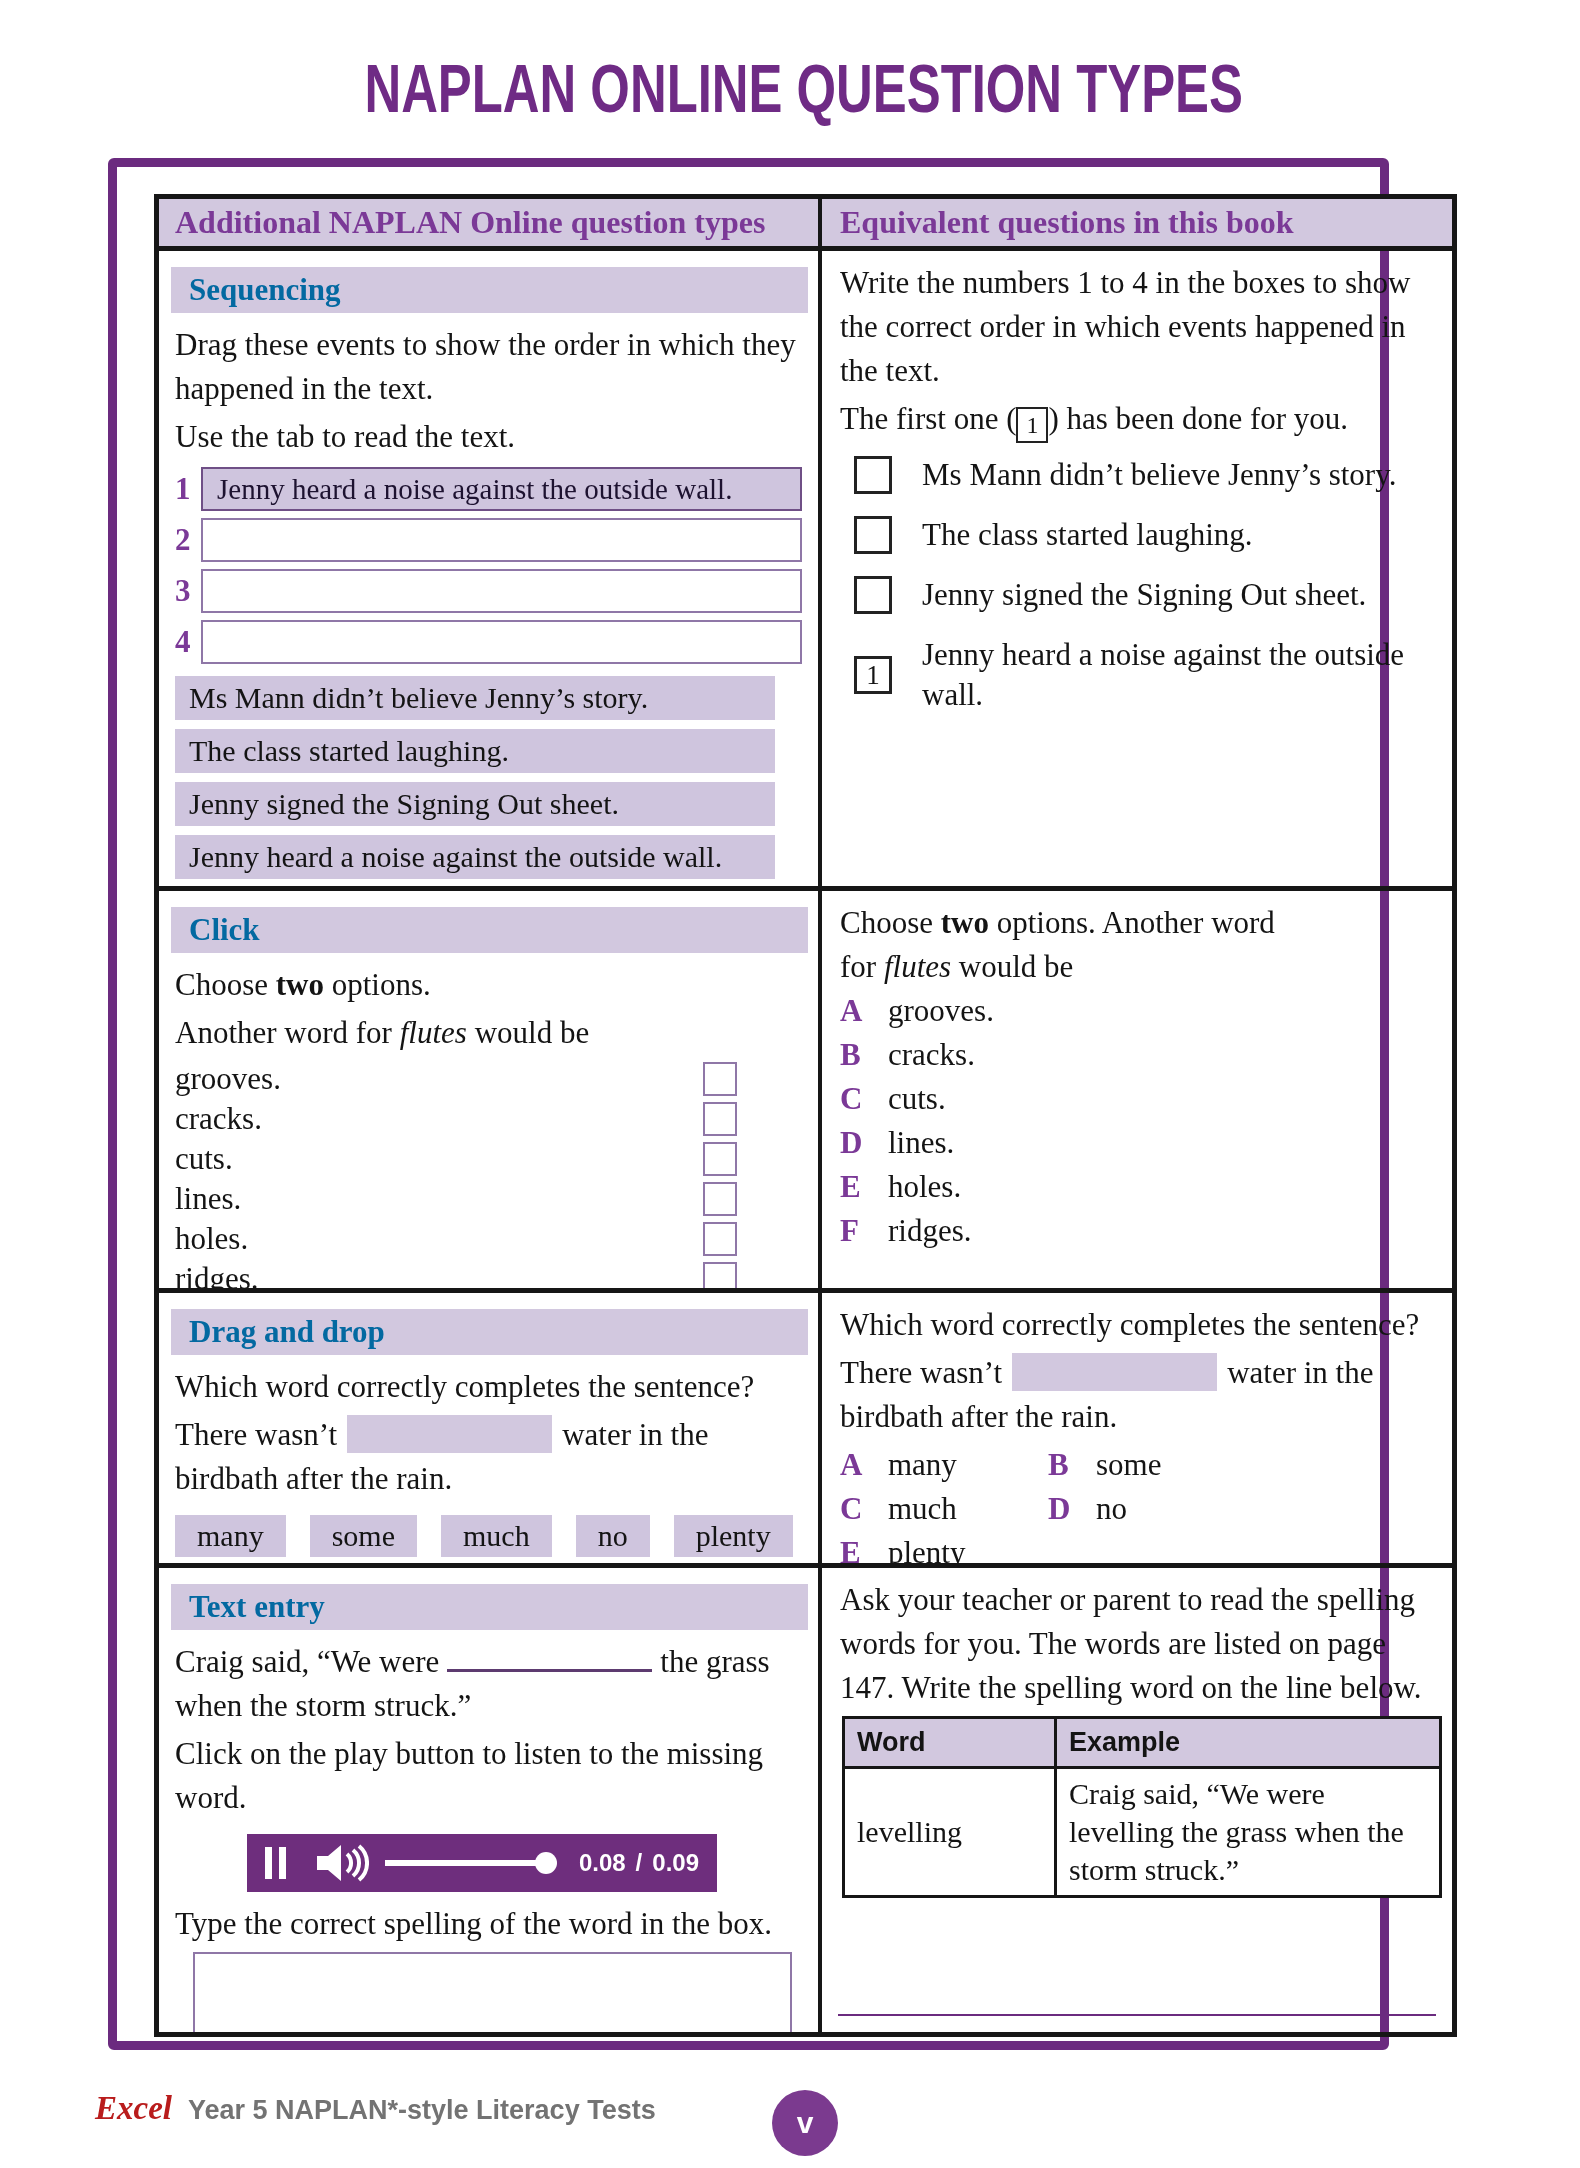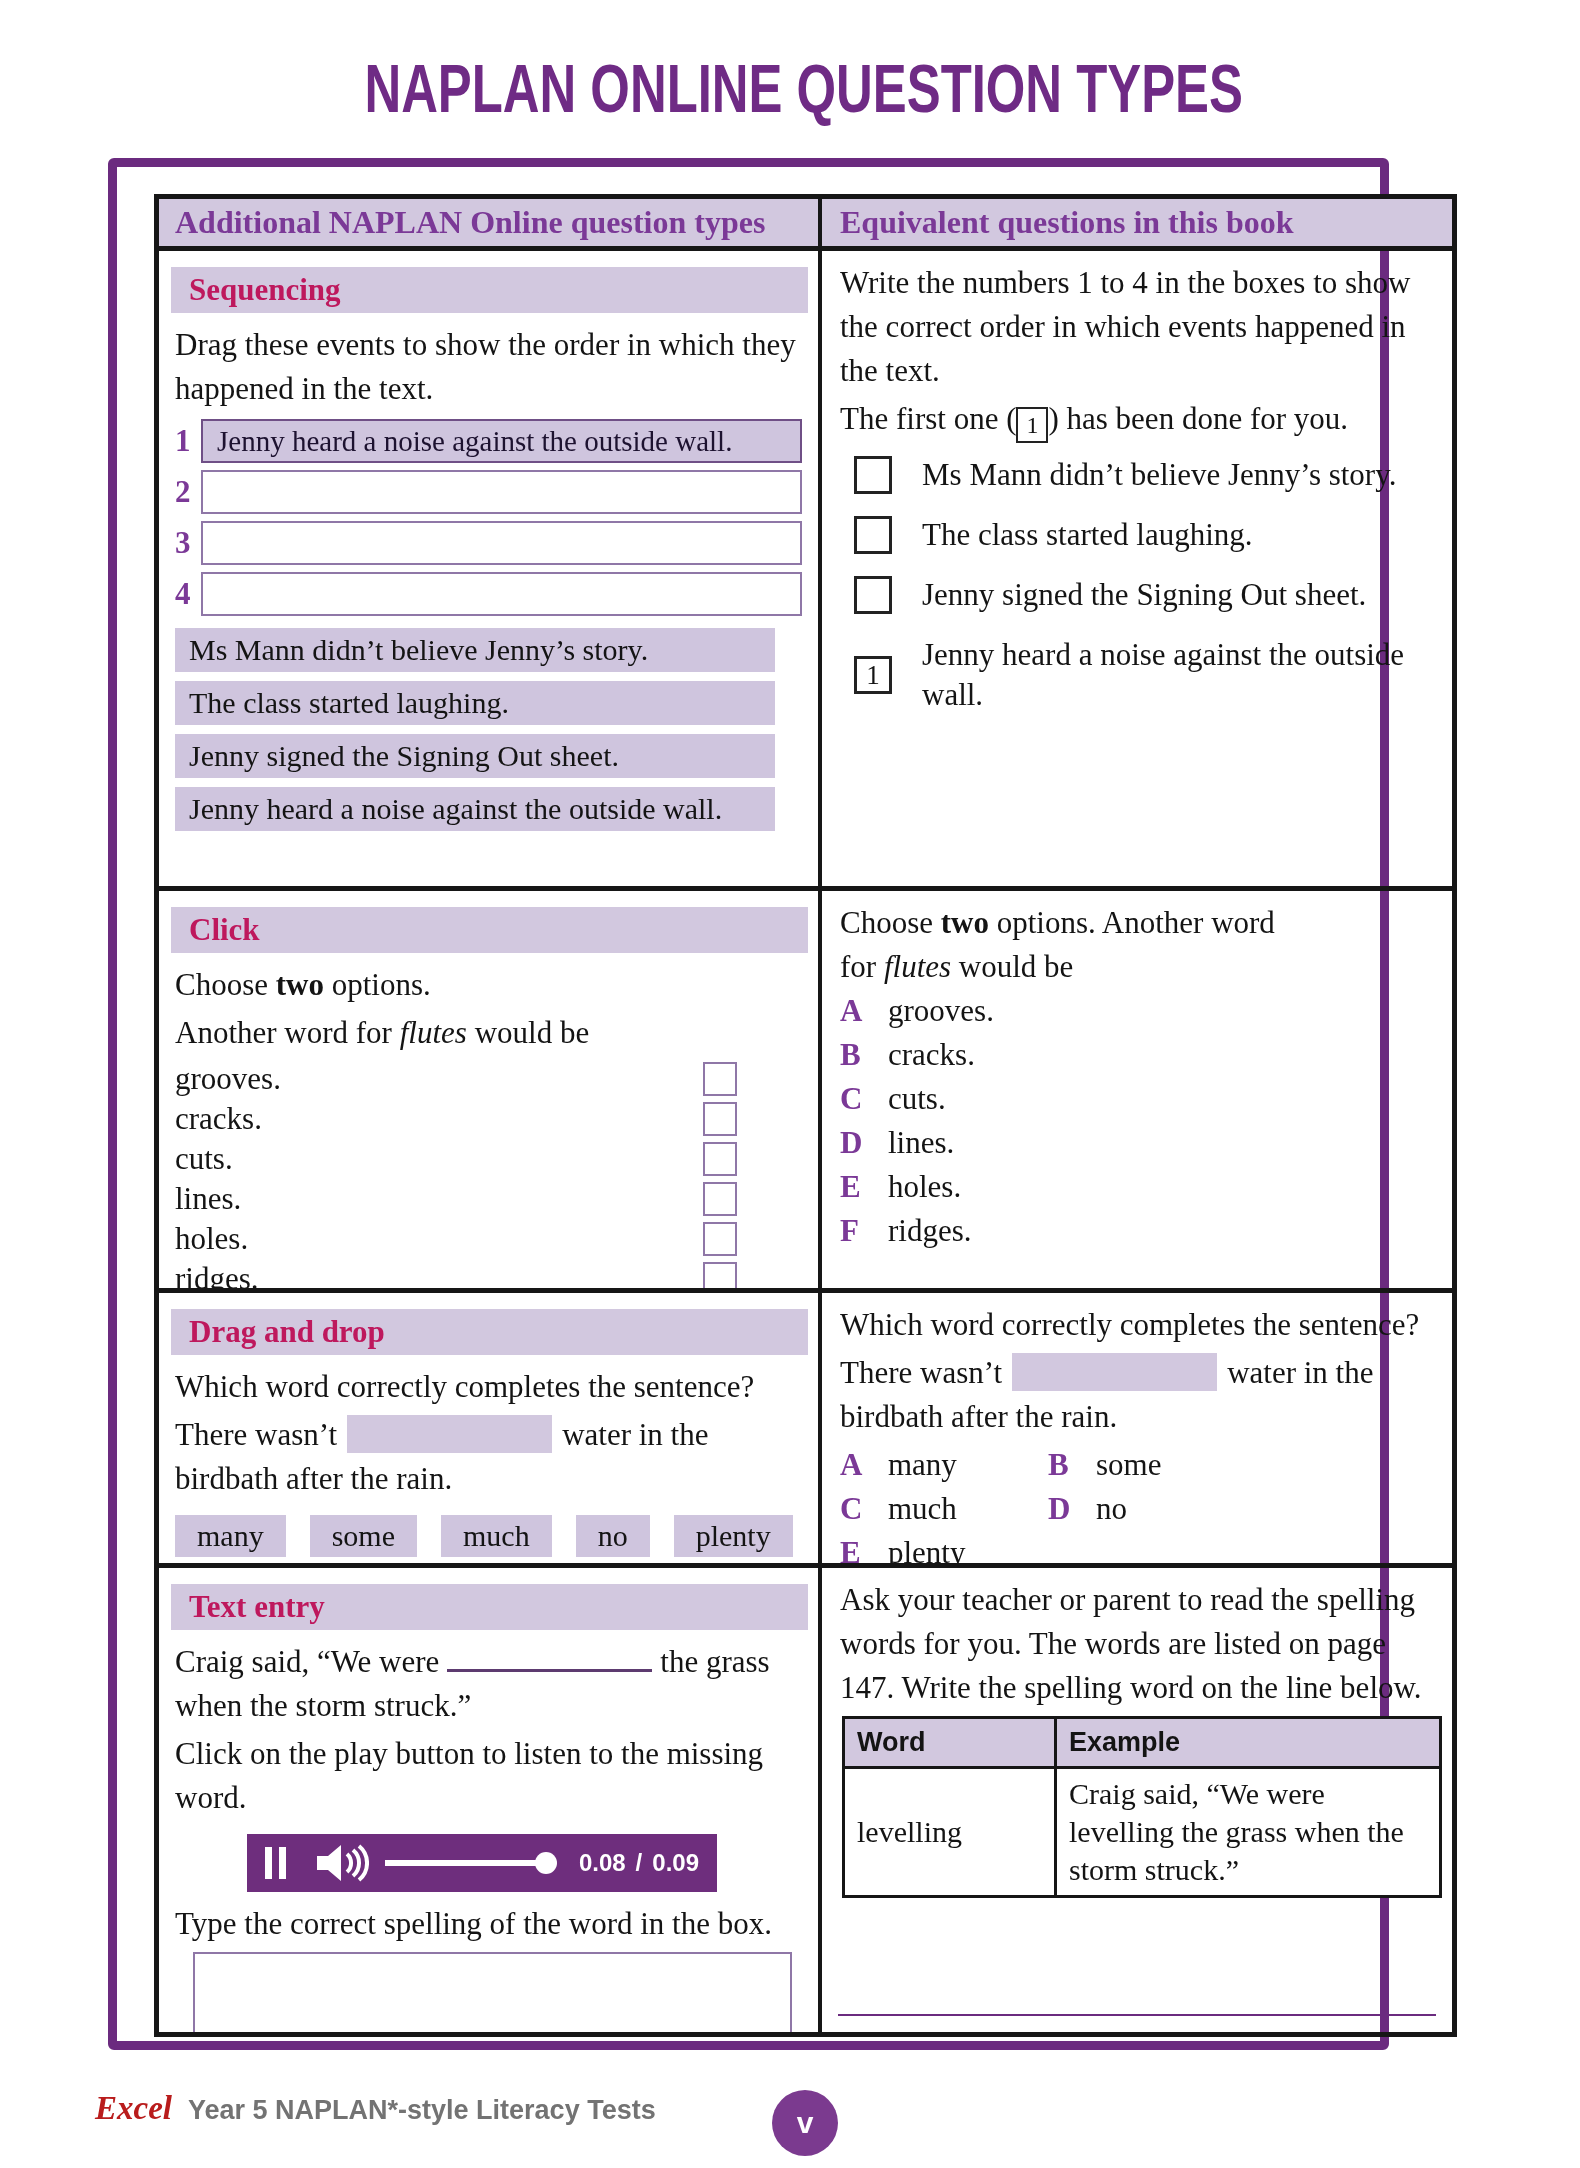--- a/index.html
+++ b/index.html
@@ -26,21 +26,21 @@
   .cell-r{flex:1;padding:6px 16px 6px 18px;position:relative;}
 
   .header-row{height:52px;background:#d2c8df;flex:none;}
   .col-head{display:flex;align-items:center;font-weight:bold;font-size:32px;color:#7b3997;}
 
   .p{font-size:31px;line-height:44px;margin:4px 0 4px 0;}
   .b{font-weight:bold;}
   .i{font-style:italic;}
 
   .sec-head{background:#d2c8df;margin:10px -6px 10px -4px;padding:2px 0 2px 18px;
-            font-weight:bold;font-size:31px;line-height:42px;color:#be185d;}
+            font-weight:bold;font-size:31px;line-height:42px;color:#0369a1;}
 
   
   .slots{margin-top:8px;}
   .slot-row{display:flex;align-items:center;margin-bottom:7px;}
   .slot-num{width:26px;font-weight:bold;font-size:31px;color:#7b3997;flex:none;}
   .slot-box{flex:1;height:44px;box-sizing:border-box;border:2px solid #8f77a7;background:#fff;
             font-size:29px;line-height:40px;padding-left:14px;overflow:hidden;white-space:nowrap;}
   .slot-box.filled{background:#cfc5de;border-color:#6f4f86;color:#1d1230;}
   .tiles{margin-top:12px;}
   .tile{width:600px;box-sizing:border-box;background:#cfc5de;color:#141414;
@@ -123,20 +123,21 @@
         </div>
         <div class="cell cell-r col-head">
           <span>Equivalent questions in this book</span>
         </div>
       </div>
 
       <div class="trow" style="height:640px">
         <div class="cell cell-l">
           <div class="sec-head">Sequencing</div>
           <p class="p">Drag these events to show the order in which they happened in the text.</p>
+          <p class="p">Use the tab to read the text.</p>
           <div class="slots">
             <div class="slot-row">
               <span class="slot-num">1</span>
               <div class="slot-box filled">Jenny heard a noise against the outside wall.</div>
             </div>
             <div class="slot-row">
               <span class="slot-num">2</span>
               <div class="slot-box"></div>
             </div>
             <div class="slot-row">

